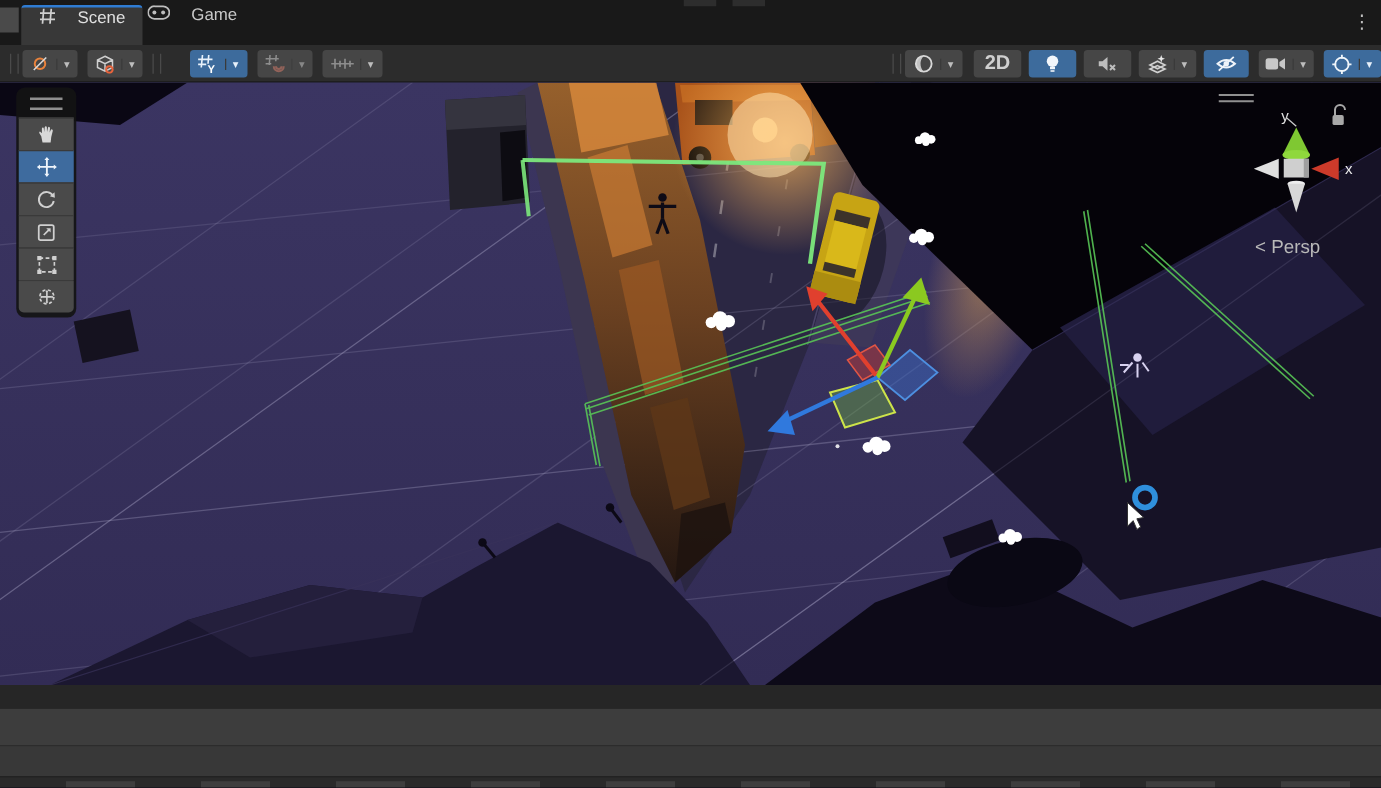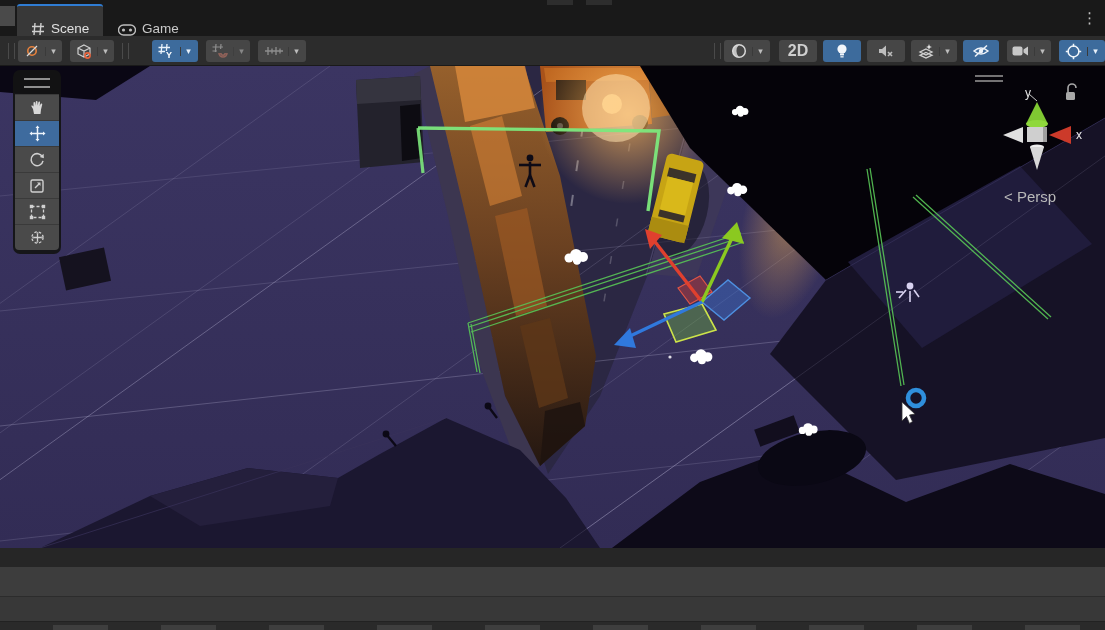--- a/index.html
+++ b/index.html
@@ -3,21 +3,21 @@
 <meta charset="utf-8">
 <style>
   html,body{margin:0;padding:0;background:#111;}
   #app{position:relative;width:1105px;height:630px;overflow:hidden;
        font-family:"Liberation Sans",sans-serif;background:#191919;
        -webkit-font-smoothing:antialiased;}
   
   #tabbar{position:absolute;left:0;top:0;width:1105px;height:36px;background:#191919;}
   .edge-strip{position:absolute;left:0;top:6px;width:15px;height:20px;background:#4a4a4a;}
   .mini-tab{position:absolute;top:0;height:5px;width:26px;background:#2d2d2d;}
-  .tab{position:absolute;top:4px;height:32px;display:flex;align-items:flex-end;gap:6px;
+  .tab{position:absolute;top:4px;height:32px;display:flex;align-items:flex-start;gap:17px;
        padding:0 14px;color:#c9c9c9;font-size:13.5px;box-sizing:border-box;}
   .tab.active{background:#383838;border-top:2px solid #2f7cd3;color:#e0e0e0;border-radius:3px 3px 0 0;}
   .kebab{color:#c0c0c0;font-size:15px;line-height:1;letter-spacing:0;}
   #tab-kebab{position:absolute;right:8px;top:10px;}
   
   #scenebar{position:absolute;left:0;top:36px;width:1105px;height:30px;background:#2c2c2c;
             border-bottom:1px solid #1a1a1a;box-sizing:border-box;}
   .sep{position:absolute;top:7px;width:5px;height:16px;
        border-left:1px solid #4a4a4a;border-right:1px solid #4a4a4a;}
   .tbtn{position:absolute;top:4px;height:22px;background:#464646;border-radius:3px;

